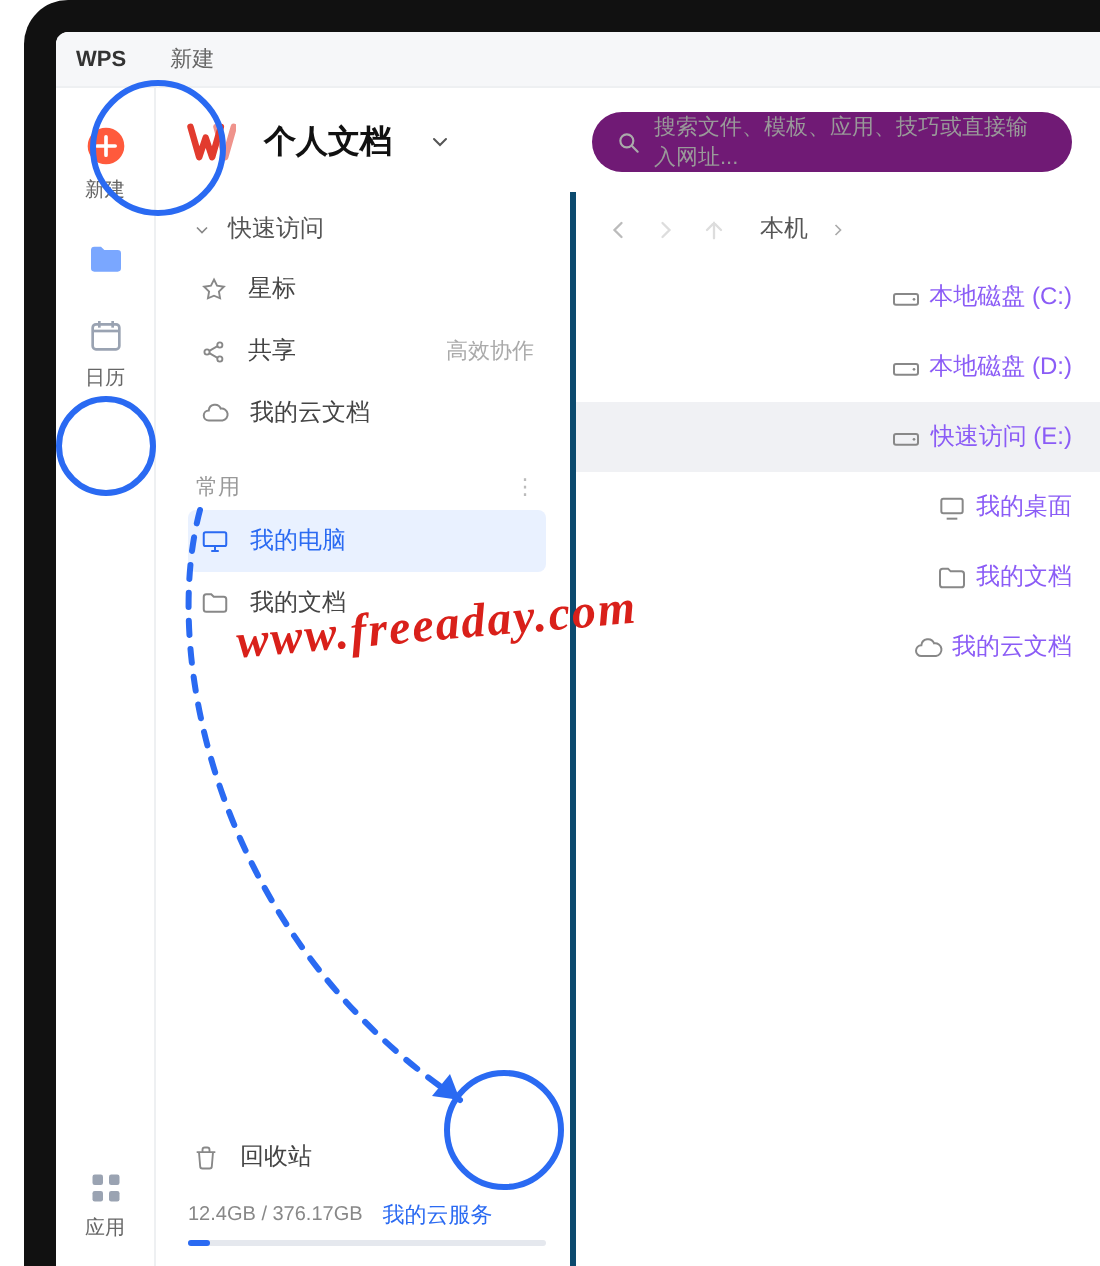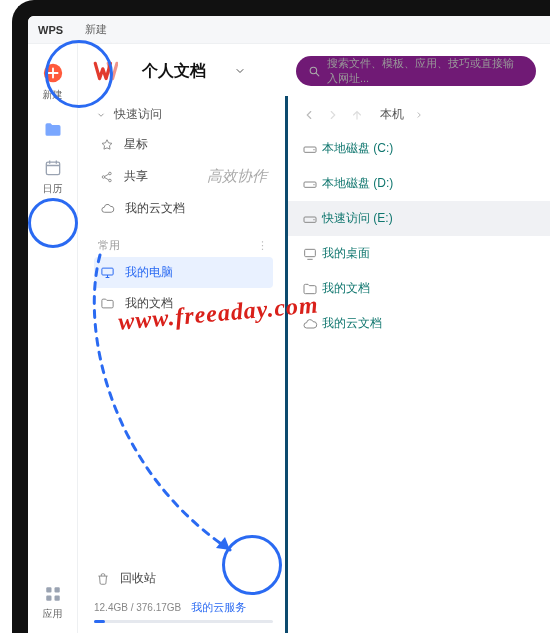--- a/index.html
+++ b/index.html
@@ -11,45 +11,45 @@
   .titlebar .tb-new { margin-left: 22px; font-size: 11px; color: #666; }
   .content { flex: 1; display: flex; overflow: hidden; }
 
   .rail { width: 50px; border-right: 1px solid #eef0f2; display: flex; flex-direction: column; align-items: center; padding-top: 10px; }
   .rail .rail-item { width: 100%; display: flex; flex-direction: column; align-items: center; padding: 8px 0 10px; cursor: pointer; position: relative; }
   .rail .rail-item.active { background: #eef3ff; }
   .rail .rail-label { font-size: 10px; color: #666; margin-top: 4px; }
   .rail .rail-item.active .rail-label { color: #2a6af2; }
   .rail-bottom { margin-top: auto; margin-bottom: 12px; width:100%; display:flex; flex-direction:column; align-items:center; }
 
-  .header { display: flex; align-items: center; padding: 12px 14px 10px 14px; gap: 24px; }
+  .header { display: flex; align-items: center; padding: 12px 14px 10px 14px; gap: 14px; }
   .logo-w { width: 26px; height: 26px; }
   .title-text { font-size: 16px; font-weight: 700; color: #111; }
   .chev { margin-left: 4px; }
   .search { margin-left: auto; flex: 0 0 auto; width: 240px; height: 30px; background: #701a75; border-radius: 15px; display: flex; align-items: center; padding: 0 12px; color: #999; font-size: 11px; gap: 6px; }
 
   .columns { display: flex; flex: 1; overflow: hidden; }
   .col-left { width: 210px; border-right: 3px solid #0c4a6e; padding: 4px 12px 10px 16px; display: flex; flex-direction: column; position: relative; }
   .sec-hdr { display: flex; align-items: center; gap: 8px; color: #555; font-size: 12px; padding: 6px 2px; }
   .row { display: flex; align-items: center; gap: 10px; font-size: 12px; color: #444; padding: 7px 6px; border-radius: 4px; cursor: pointer; }
-  .row .spacer { margin-left: auto; font-size: 15px; color: #aaa; font-style: italic; }
+  .row .spacer { margin-left: auto; font-size: 11px; color: #aaa; }
   .group-title { display:flex; align-items:center; font-size: 11px; color: #999; margin-top: 14px; padding: 0 4px 4px; }
   .group-title .dots { margin-left:auto; color:#bbb; letter-spacing:1px; }
   .row.selected { background: #e9f1ff; color: #2a6af2; }
 
   .left-footer { margin-top: auto; padding-top: 8px; }
   .storage { font-size: 10px; color: #888; display:flex; align-items:center; gap:10px; margin-top:6px; }
   .cloud-link { color:#2a6af2; font-size:11px; }
   .bar { height:3px; background:#e5e8ee; border-radius:2px; margin-top:5px; position:relative; }
   .bar > i { position:absolute; left:0; top:0; bottom:0; width:6%; background:#2a6af2; border-radius:2px; }
 
   .col-right { flex: 1; padding: 4px 0 0 0; }
   .nav { display:flex; align-items:center; gap:10px; padding: 6px 14px 8px; color:#bbb; font-size:13px; }
   .nav .loc { margin-left: 6px; color:#555; font-size:12px; }
-  .r-row { display:flex; align-items:center; gap:4px; font-size:12px; color:#0f766e; padding: 9px 14px; cursor:pointer; }
+  .r-row { display:flex; align-items:center; gap:4px; font-size:12px; color:#8b5cf6; padding: 9px 14px; cursor:pointer;justify-content:flex-end; }
   .r-row.sel { background:#f0f1f4; }
 
   
   .ico { display:inline-flex; align-items:center; justify-content:center; }
 
   
   .circle { position:absolute; border:3px solid #2a6af2; border-radius:50%; pointer-events:none; }
   .c1 { width:68px; height:68px; left:45px; top:40px; }
   .c2 { width:50px; height:50px; left:28px; top:198px; }
   .c3 { width:60px; height:60px; left:222px; top:535px; }

